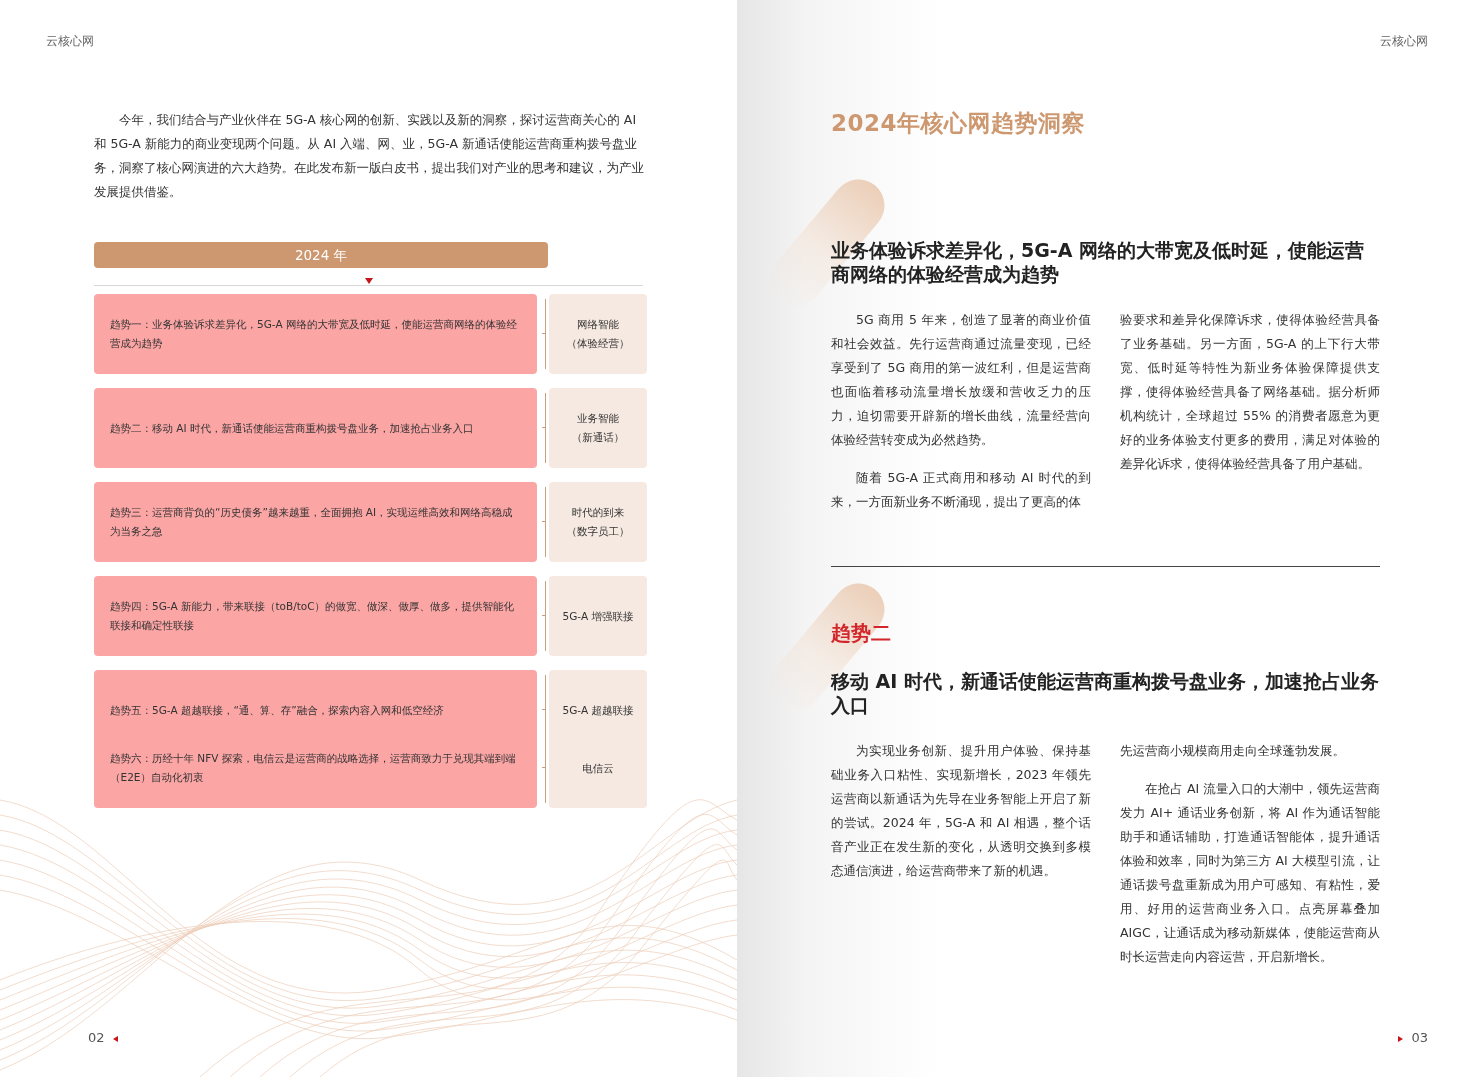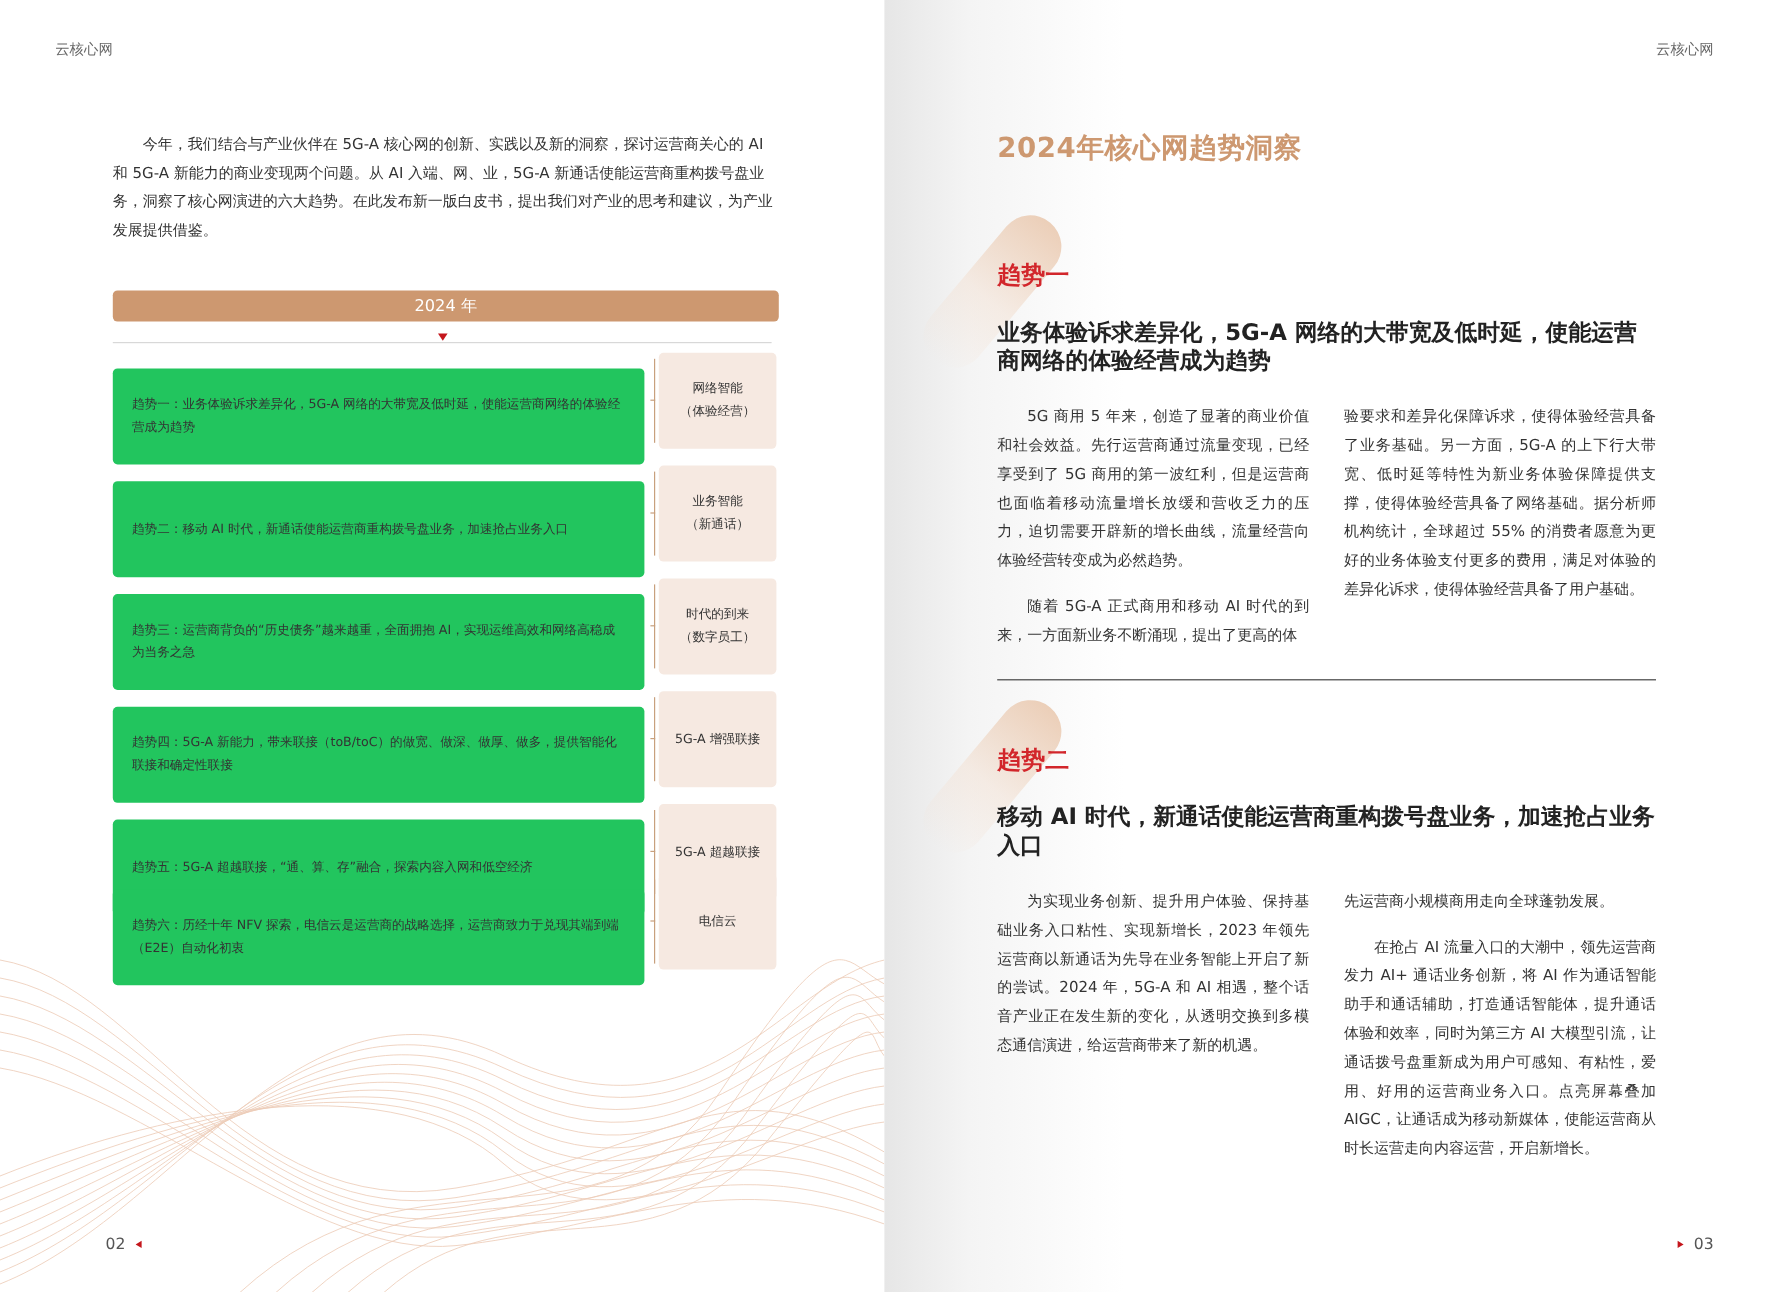--- a/index.html
+++ b/index.html
@@ -18,37 +18,37 @@
   .page-left .running-head { left:46px; }
   .page-right .running-head { right:46px; }
 
   .waves { position:absolute; left:0; top:760px; width:737px; height:317px; pointer-events:none; }
 
   .intro {
     position:absolute; left:94px; top:108px; width:550px;
     font-size:12.5px; line-height:24px; color:#333; text-indent:2em; margin:0;
   }
   .year-bar {
-    position:absolute; left:94px; top:242px; width:555px; height:26px;
+    position:absolute; left:94px; top:242px; width:454px; height:26px;
     background:#cd9870; border-radius:4px; color:#fff; font-size:13.5px;
     text-align:center; line-height:26px;
   }
   .year-arrow {
     position:absolute; left:365px; top:278px; width:0; height:0;
     border-left:4px solid transparent; border-right:4px solid transparent;
     border-top:6px solid #c4161c;
   }
   .year-rule { position:absolute; left:94px; top:285px; width:549px; height:1px; background:#d8d8d8; }
 
   .trend-row { position:absolute; left:94px; width:549px; height:80px; }
   .trend-text {
     position:absolute; left:0; top:0; width:443px; height:80px;
-    background:#22c55e; border-radius:4px; box-sizing:border-box;
+    background:#fca5a5; border-radius:4px; box-sizing:border-box;
     padding:0 18px 0 16px; display:flex; align-items:center;
-    font-size:10.5px; line-height:19px; color:#333;margin-top:13px;
+    font-size:10.5px; line-height:19px; color:#333;
   }
   .trend-connector { position:absolute; left:451px; top:5px; width:1px; height:70px; background:#c8a07d; }
   .trend-tick { position:absolute; left:448px; top:39px; width:4px; height:1px; background:#c8a07d; }
   .trend-tag {
     position:absolute; left:455px; top:0; width:98px; height:80px;
     background:#f6e9e1; border-radius:4px;
     display:flex; flex-direction:column; align-items:center; justify-content:center;
     font-size:10.5px; line-height:19px; color:#333; text-align:center;
   }
 
@@ -186,21 +186,20 @@
   </div>
 </div>
 
 <div class="page page-right">
   <div class="running-head">云核心网</div>
 
   <h1 class="main-title">2024年核心网趋势洞察</h1>
 
   <section class="trend-section" style="top:216px;">
     <div class="deco-pill"></div>
-    <h2 class="trend-label">趋势一</h2>
     <h3 class="trend-heading">业务体验诉求差异化，5G-A 网络的大带宽及低时延，使能运营商网络的体验经营成为趋势</h3>
     <div class="cols">
       <div class="col">
         <p class="indent">5G 商用 5 年来，创造了显著的商业价值和社会效益。先行运营商通过流量变现，已经享受到了 5G 商用的第一波红利，但是运营商也面临着移动流量增长放缓和营收乏力的压力，迫切需要开辟新的增长曲线，流量经营向体验经营转变成为必然趋势。</p>
         <p class="indent">随着 5G-A 正式商用和移动 AI 时代的到来，一方面新业务不断涌现，提出了更高的体</p>
       </div>
       <div class="col">
         <p>验要求和差异化保障诉求，使得体验经营具备了业务基础。另一方面，5G-A 的上下行大带宽、低时延等特性为新业务体验保障提供支撑，使得体验经营具备了网络基础。据分析师机构统计，全球超过 55% 的消费者愿意为更好的业务体验支付更多的费用，满足对体验的差异化诉求，使得体验经营具备了用户基础。</p>
       </div>
     </div>

